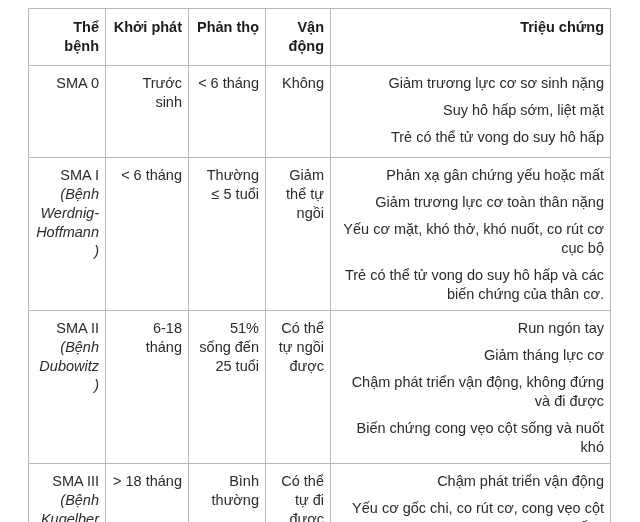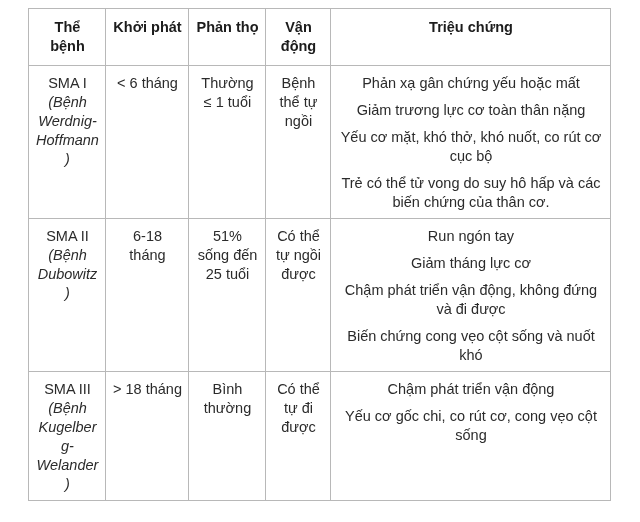--- a/index.html
+++ b/index.html
@@ -29,21 +29,21 @@
     table-layout: fixed;
     background: #ffffff;
   }
   table.sma-table td,
   table.sma-table th {
     border: 1px solid #b8b8b8;
     vertical-align: top;
     padding: 8px 6px 6px 7px;
     font-size: 14.5px;
     line-height: 19px;
-    text-align: center;
+    text-align: right;
     font-weight: normal;
     color: #2b2b2b;
     word-wrap: break-word;
     overflow-wrap: break-word;
   }
   table.sma-table thead th {
     font-weight: bold;
     color: #1c1c1c;
     padding-top: 9px;
     padding-bottom: 9px;
@@ -86,30 +86,47 @@
     <thead>
       <tr>
         <th>Thể bệnh</th>
         <th>Khởi phát</th>
         <th>Phản thọ</th>
         <th>Vận động</th>
         <th>Triệu chứng</th>
       </tr>
     </thead>
     <tbody id="tbody">
+        <tr class="row-sma0">
+          <td>
+            <div class="cell-lines">
+              <div class="line">SMA 0</div>
+            </div>
+          </td>
+          <td>Trước sinh</td>
+          <td>&lt; 6 tháng</td>
+          <td>Không</td>
+          <td>
+            <div class="sym-lines">
+              <div class="line">Giảm trương lực cơ sơ sinh nặng</div>
+              <div class="line">Suy hô hấp sớm, liệt mặt</div>
+              <div class="line">Trẻ có thể tử vong do suy hô hấp</div>
+            </div>
+          </td>
+        </tr>
         <tr class="row-sma1">
           <td>
             <div class="cell-lines">
               <div class="line">SMA I</div>
               <div class="line">(Bệnh Werdnig-Hoffmann)</div>
             </div>
           </td>
           <td>&lt; 6 tháng</td>
-          <td>Thường ≤ 1 tuổi</td>
-          <td>Bệnh thể tự ngồi</td>
+          <td>Thường ≤ 5 tuổi</td>
+          <td>Giảm thể tự ngồi</td>
           <td>
             <div class="sym-lines">
               <div class="line">Phản xạ gân chứng yếu hoặc mất</div>
               <div class="line">Giảm trương lực cơ toàn thân nặng</div>
               <div class="line">Yếu cơ mặt, khó thở, khó nuốt, co rút cơ cục bộ</div>
               <div class="line">Trẻ có thể tử vong do suy hô hấp và các biến chứng của thân cơ.</div>
             </div>
           </td>
         </tr>
         <tr class="row-sma2">

